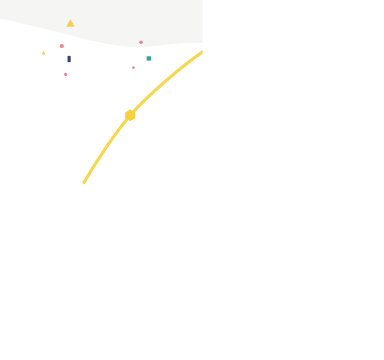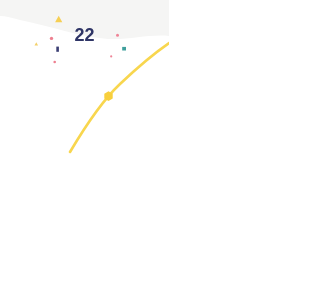--- a/index.html
+++ b/index.html
@@ -23,14 +23,13 @@
       <path d="M58.7,15.8 L62.3,22.2 L55.1,22.2 Z" fill="#f6cf54"></path>
       <path d="M36.3,42.3 L38.1,45.4 L34.5,45.4 Z" fill="#f3d06a"></path>
       <circle cx="51.5" cy="38.4" r="1.7" fill="#ee8090"></circle>
       <circle cx="117.5" cy="35.2" r="1.5" fill="#ef8497"></circle>
       <circle cx="111.2" cy="56.4" r="1.1" fill="#ef8497"></circle>
       <circle cx="54.7" cy="62.0" r="1.3" fill="#ee8090"></circle>
       <rect x="122.2" y="46.9" width="3.8" height="3.6" fill="#3f9f9c"></rect>
       <rect x="56.3" y="46.6" width="2.6" height="5.2" fill="#3b3f74"></rect>
     </g>
   </svg>
-  <div id="n22" class="hl">22</div>
 </div>
 
 </body></html>

